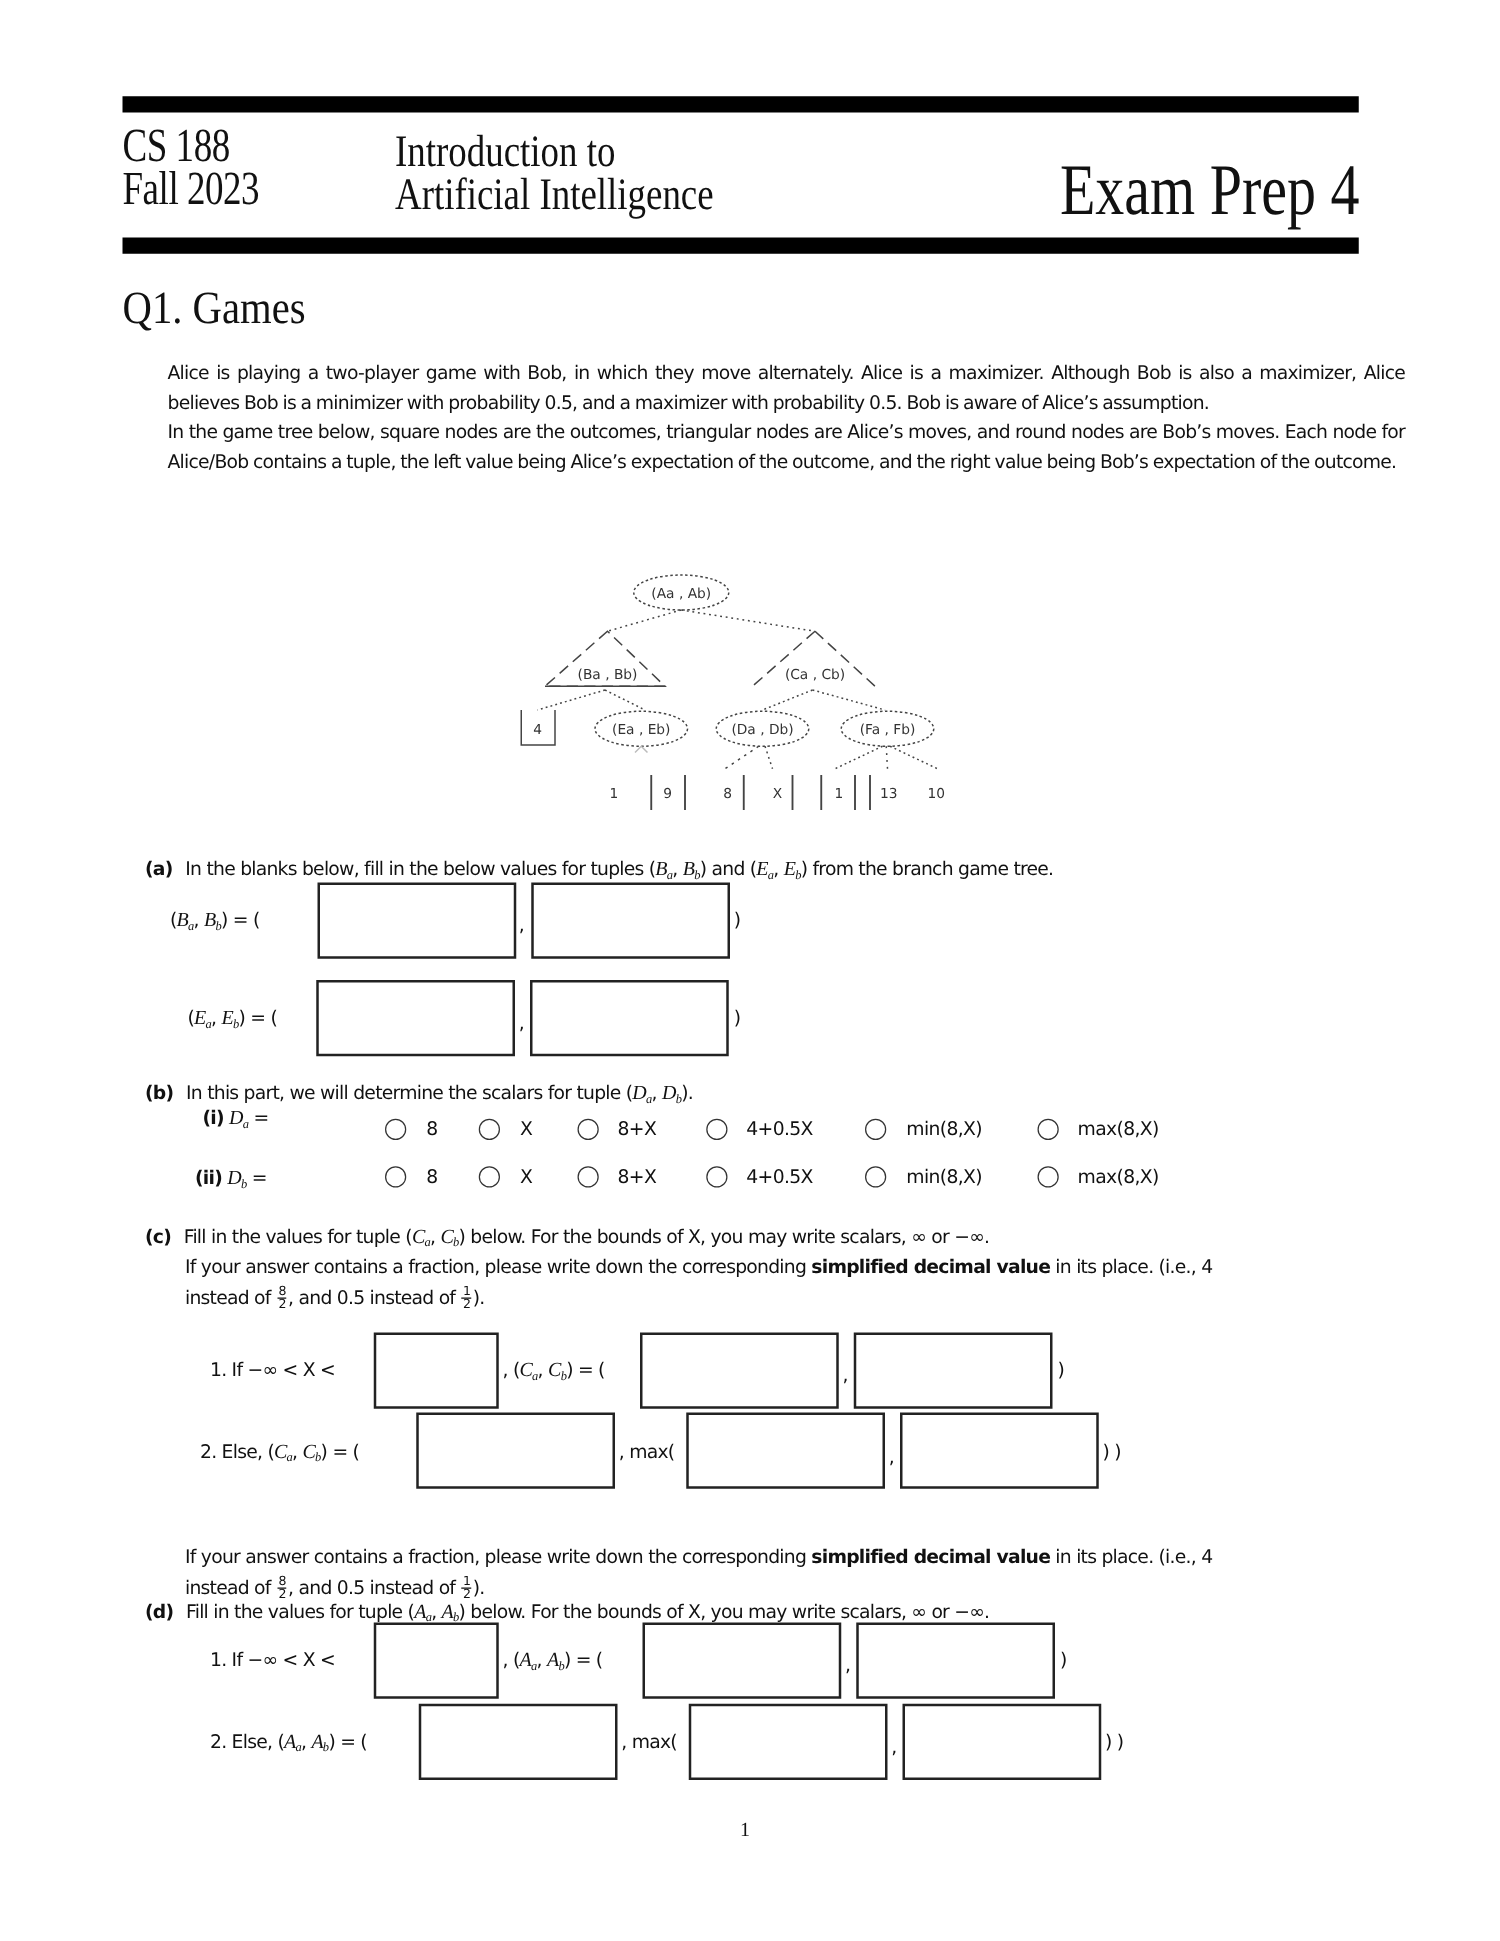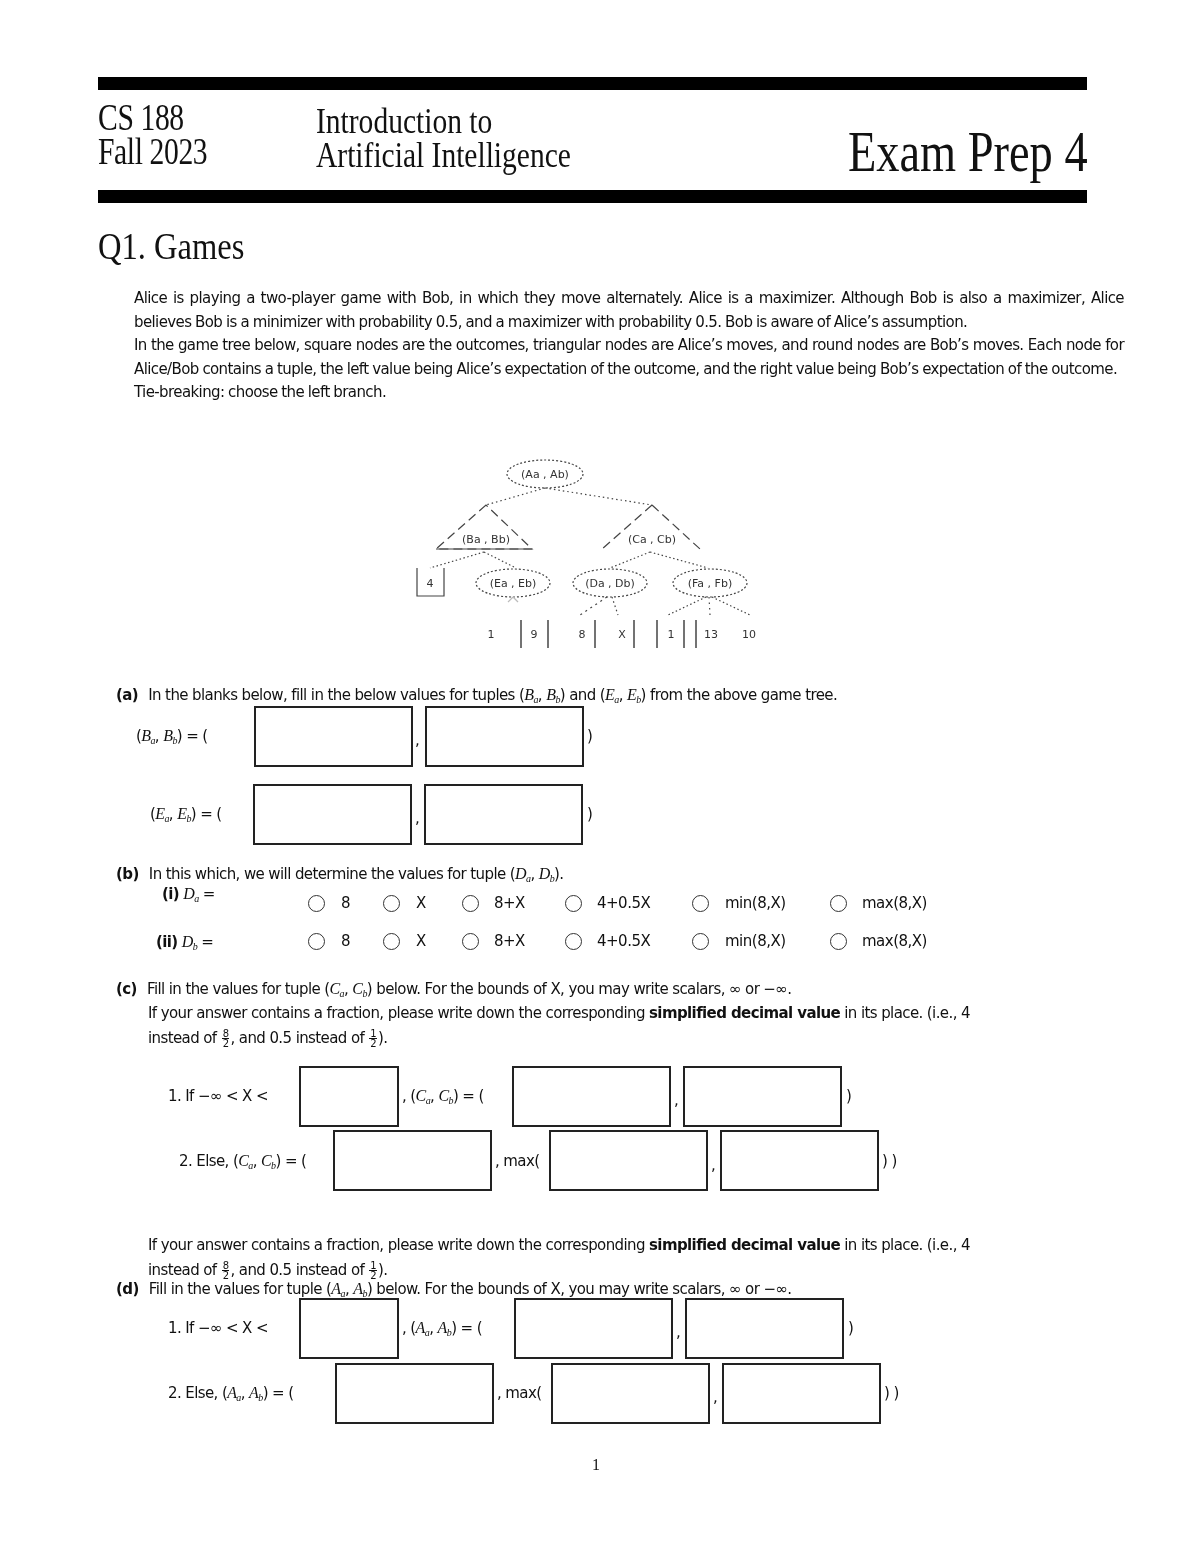--- a/index.html
+++ b/index.html
@@ -38,21 +38,20 @@
   <div>Artificial Intelligence</div>
 </div>
 <div class="abs hdr-right">Exam Prep 4</div>
 <div class="rule" style="top:190px;"></div>
 
 <div class="abs qtitle">Q1. Games</div>
 
 <div class="abs para" style="top:287px;margin-left:36px;">
   <p>Alice is playing a two-player game with Bob, in which they move alternately.  Alice is a maximizer.  Although Bob is also a maximizer, Alice believes Bob is a minimizer with probability 0.5, and a maximizer with probability 0.5.  Bob is aware of Alice’s assumption.</p>
   <p>In the game tree below, square nodes are the outcomes, triangular nodes are Alice’s moves, and round nodes are Bob’s moves. Each node for Alice/Bob contains a tuple, the left value being Alice’s expectation of the outcome, and the right value being Bob’s expectation of the outcome.</p>
-  <p>Tie-breaking: choose the left branch.</p>
 </div>
 
 <svg class="abs" style="left:400px; top:450px;" width="380" height="210" viewBox="0 0 380 210">
   <g stroke="#444" stroke-width="1.2" fill="none">
 
     <ellipse cx="145" cy="24" rx="38" ry="14" stroke-dasharray="2 2"></ellipse>
 
     <line x1="145" y1="38" x2="86" y2="55" stroke-dasharray="1.5 3"></line>
     <line x1="145" y1="38" x2="252" y2="55" stroke-dasharray="1.5 3"></line>
 
@@ -105,38 +104,38 @@
   <text class="tree-label" x="134" y="188" text-anchor="middle">9</text>
   <text class="tree-label" x="182" y="188" text-anchor="middle">8</text>
   <text class="tree-label" x="222" y="188" text-anchor="middle">X</text>
   <text class="tree-label" x="271" y="188" text-anchor="middle">1</text>
   <text class="tree-label" x="311" y="188" text-anchor="middle">13</text>
   <text class="tree-label" x="349" y="188" text-anchor="middle">10</text>
 </svg>
 
 <div class="tline" style="left:116px; top:685px;">
   <b class="lab">(a)</b>
-  <span style="margin-left:6px;">In the blanks below, fill in the below values for tuples (</span><span class="mi">B</span><span class="sub">a</span><span>, </span><span class="mi">B</span><span class="sub">b</span><span>) and (</span><span class="mi">E</span><span class="sub">a</span><span>, </span><span class="mi">E</span><span class="sub">b</span><span>) from the above game tree.</span>
+  <span style="margin-left:6px;">In the blanks below, fill in the below values for tuples (</span><span class="mi">B</span><span class="sub">a</span><span>, </span><span class="mi">B</span><span class="sub">b</span><span>) and (</span><span class="mi">E</span><span class="sub">a</span><span>, </span><span class="mi">E</span><span class="sub">b</span><span>) from the branch game tree.</span>
 </div>
 
 <div class="tline" style="left:136px; top:726px;">(<span class="mi">B</span><span class="sub">a</span>, <span class="mi">B</span><span class="sub">b</span>) = (</div>
 <div class="box" style="left:254px; top:706px; width:159px; height:61px;"></div>
 <div class="tline" style="left:415px; top:730px;">,</div>
 <div class="box" style="left:425px; top:706px; width:159px; height:61px;"></div>
 <div class="tline" style="left:587px; top:726px;">)</div>
 
 <div class="tline" style="left:150px; top:804px;">(<span class="mi">E</span><span class="sub">a</span>, <span class="mi">E</span><span class="sub">b</span>) = (</div>
 <div class="box" style="left:253px; top:784px; width:159px; height:61px;"></div>
 <div class="tline" style="left:415px; top:808px;">,</div>
 <div class="box" style="left:424px; top:784px; width:159px; height:61px;"></div>
 <div class="tline" style="left:587px; top:804px;">)</div>
 
 <div class="tline" style="left:116px; top:864px;">
   <b class="lab">(b)</b>
-  <span style="margin-left:6px;">In this which, we will determine the values for tuple (</span><span class="mi">D</span><span class="sub">a</span><span>, </span><span class="mi">D</span><span class="sub">b</span><span>).</span>
+  <span style="margin-left:6px;">In this part, we will determine the scalars for tuple (</span><span class="mi">D</span><span class="sub">a</span><span>, </span><span class="mi">D</span><span class="sub">b</span><span>).</span>
 </div>
 
 <div class="tline" style="left:162px; top:884px;">
   <b class="lab">(i)</b>&nbsp;<span class="mi">D</span><span class="sub">a</span> =
 </div>
 <div class="radio" style="left:308px; top:895px;"></div>
 <div class="ropt" style="left:341px; top:894px;">8</div>
 <div class="radio" style="left:383px; top:895px;"></div>
 <div class="ropt" style="left:416px; top:894px;">X</div>
 <div class="radio" style="left:462px; top:895px;"></div>
@@ -176,21 +175,21 @@
 </div>
 
 <div class="tline" style="left:168px; top:1086px;">1.  If −∞ &lt; X &lt;</div>
 <div class="box" style="left:299px; top:1066px; width:100px; height:61px;"></div>
 <div class="tline" style="left:402px; top:1086px;">, (<span class="mi">C</span><span class="sub">a</span>, <span class="mi">C</span><span class="sub">b</span>) = (</div>
 <div class="box" style="left:512px; top:1066px; width:159px; height:61px;"></div>
 <div class="tline" style="left:674px; top:1090px;">,</div>
 <div class="box" style="left:683px; top:1066px; width:159px; height:61px;"></div>
 <div class="tline" style="left:846px; top:1086px;">)</div>
 
-<div class="tline" style="left:179px; top:1151px;"><span>2.  Else, (</span><span class="mi">C</span><span class="sub">a</span>, <span class="mi">C</span><span class="sub">b</span>) = (</div>
+<div class="tline" style="left:160px; top:1151px;"><span>2.  Else, (</span><span class="mi">C</span><span class="sub">a</span>, <span class="mi">C</span><span class="sub">b</span>) = (</div>
 <div class="box" style="left:333px; top:1130px; width:159px; height:61px;"></div>
 <div class="tline" style="left:495px; top:1151px;">, max(</div>
 <div class="box" style="left:549px; top:1130px; width:159px; height:61px;"></div>
 <div class="tline" style="left:711px; top:1155px;">,</div>
 <div class="box" style="left:720px; top:1130px; width:159px; height:61px;"></div>
 <div class="tline" style="left:882px; top:1151px;">) )</div>
 
 <div class="tline" style="left:116px; top:1279px;">
   <b class="lab">(d)</b>
   <span style="margin-left:6px;">Fill in the values for tuple (</span><span class="mi">A</span><span class="sub">a</span><span>, </span><span class="mi">A</span><span class="sub">b</span><span>) below. For the bounds of X, you may write scalars, ∞ or −∞.</span>

